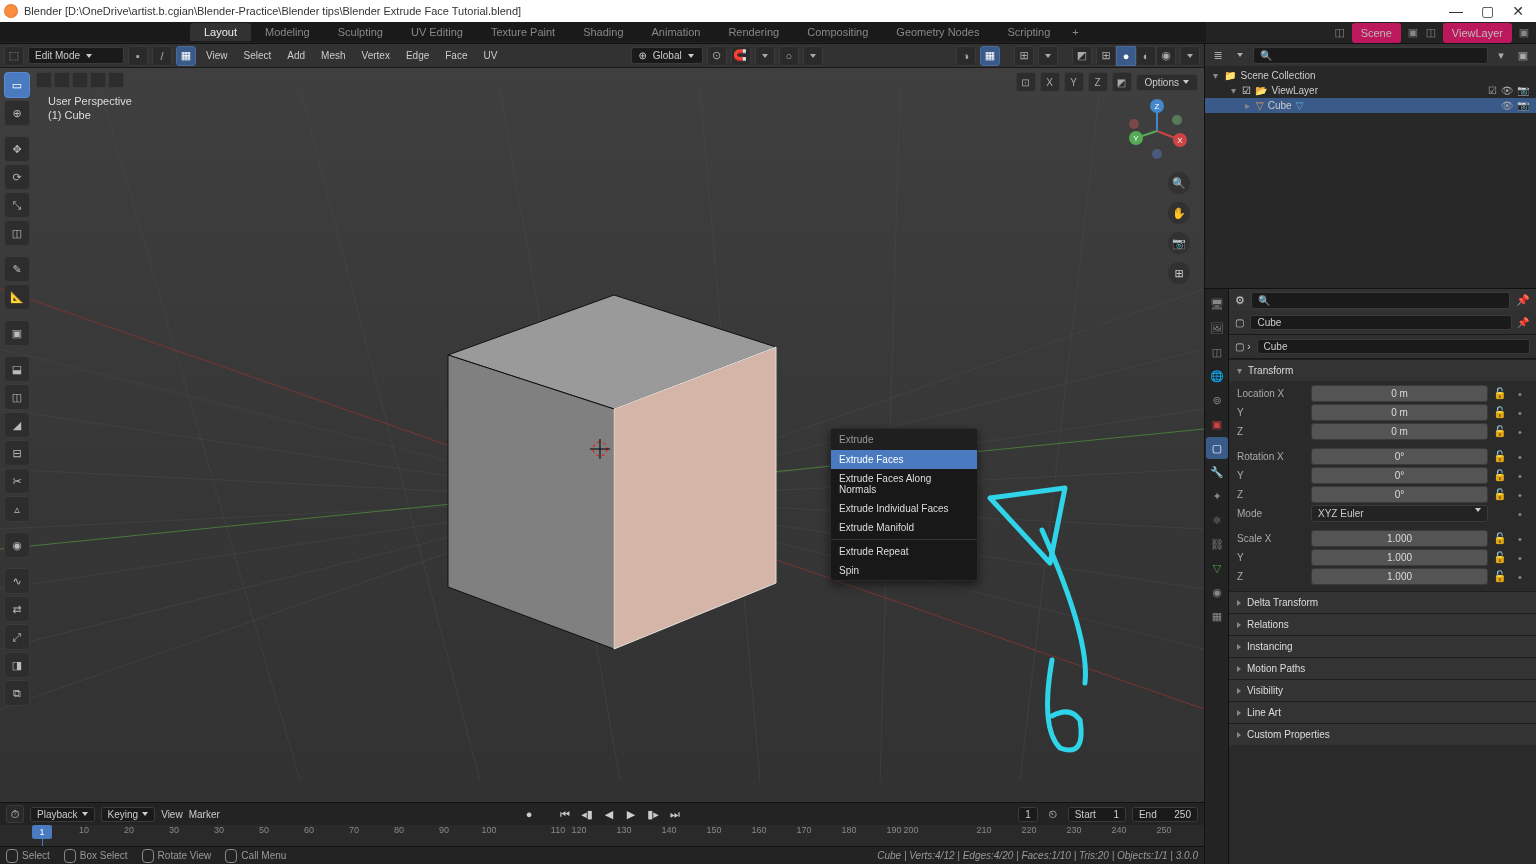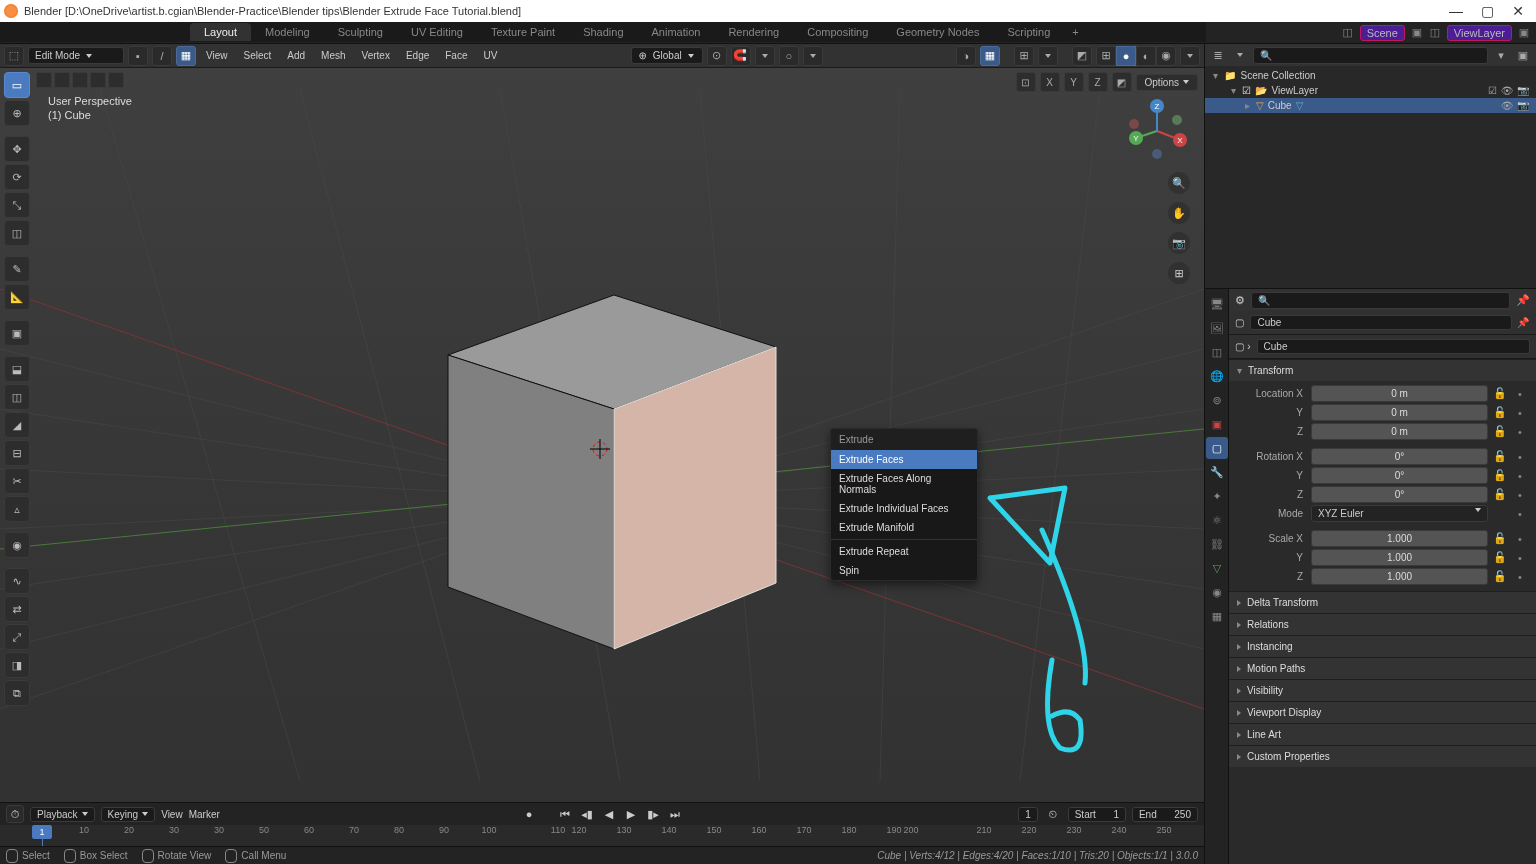--- a/index.html
+++ b/index.html
@@ -8,21 +8,21 @@
 
 .titlebar { height: 22px; background: #fff; display: flex; align-items: center; padding: 0 4px; color: #333; font-size: 11px; }
 .titlebar .blender-icon { width: 14px; height: 14px; background: radial-gradient(circle, #fa8d3e 50%, #c85a1b 100%); border-radius: 50%; margin-right: 6px; }
 .titlebar .win-controls { margin-left: auto; display: flex; gap: 18px; padding-right: 8px; font-size: 14px; color: #333; }
 
 
 .menubar { height: 22px; background: #232323; display: flex; align-items: center; padding: 0 6px; border-bottom: 1px solid #111; }
 .menubar .blender-icon-sm { width: 14px; height: 14px; background: radial-gradient(circle, #fa8d3e 50%, #c85a1b 100%); border-radius: 50%; margin-right: 8px; }
 .menubar .menu { margin-right: 16px; color: #ddd; }
 .menubar .scene-area { margin-left: auto; display: flex; align-items: center; gap: 6px; }
-.menubar .scene-field, .menubar .vl-field { background: #4c1d95; border: 1px solid #be185d; border-radius: 3px; padding: 1px 6px; display: flex; align-items: center; gap: 4px; color: #bbb; }
+.menubar .scene-field, .menubar .vl-field { background: #be185d; border: 3px solid #be185d; border-radius: 3px; padding: 1px 6px; display: flex; align-items: center; gap: 4px; color: #bbb; }
 .menubar .ic { width: 12px; height: 12px; display: inline-flex; align-items: center; justify-content: center; color: #888; }
 
 
 .workspace-tabs { height: 20px; background: #1a1a1a; display: flex; align-items: center; padding-left: 190px; gap: 0; }
 .workspace-tabs .tab { padding: 3px 14px; color: #888; font-size: 11px; border-top-left-radius: 4px; border-top-right-radius: 4px; }
 .workspace-tabs .tab.active { background: #323232; color: #eee; }
 .workspace-tabs .add-tab { padding: 3px 8px; color: #888; }
 
 
 .main { position: absolute; top: 44px; left: 0; right: 0; bottom: 0; display: flex; }
@@ -109,21 +109,21 @@
 .properties .prop-body { flex: 1; padding: 0; overflow-y: auto; }
 .properties .prop-body .ph { height: 22px; background: #323232; display: flex; align-items: center; padding: 0 6px; gap: 6px; }
 .properties .prop-body .ph .search { flex: 1; background: #1a1a1a; border: 1px solid #3a3a3a; border-radius: 3px; padding: 2px 6px; color: #888; font-size: 10px; }
 .properties .crumb { padding: 4px 6px; display: flex; align-items: center; gap: 6px; background: #303030; border-bottom: 1px solid #1a1a1a; font-size: 10px; }
 .properties .crumb .chip { background: #1a1a1a; border: 1px solid #3a3a3a; border-radius: 3px; padding: 1px 6px; display: flex; align-items: center; gap: 4px; flex: 1; }
 .properties .panel { border-top: 1px solid #1f1f1f; }
 .properties .panel-hdr { padding: 5px 8px; display: flex; align-items: center; gap: 6px; font-size: 10px; color: #ddd; background: #333; }
 .properties .panel-hdr .chev { color: #888; }
 .properties .panel-body { padding: 4px 8px; }
 .properties .prop-row { display: flex; align-items: center; margin-bottom: 2px; gap: 4px; }
-.properties .prop-row .lbl { width: 70px; text-align: right; color: #aaa; font-size: 10px; padding-right: 4px; }
+.properties .prop-row .lbl { width: 70px; color: #aaa; font-size: 10px; padding-right: 4px; }
 .properties .prop-row .val { flex: 1; background: #545454; border: 1px solid #3a3a3a; border-radius: 3px; padding: 2px 6px; text-align: center; font-size: 10px; color: #ddd; }
 .properties .prop-row .ib { width: 16px; height: 16px; display: flex; align-items: center; justify-content: center; color: #888; }
 .properties .prop-row .dd { flex: 1; background: #232323; border: 1px solid #3a3a3a; border-radius: 3px; padding: 2px 6px; font-size: 10px; color: #ccc; display: flex; justify-content: space-between; }
 
 
 .tri-d { display: inline-block; width: 0; height: 0; border-left: 3px solid transparent; border-right: 3px solid transparent; border-top: 4px solid currentColor; }
 .tri-r { display: inline-block; width: 0; height: 0; border-top: 3px solid transparent; border-bottom: 3px solid transparent; border-left: 4px solid currentColor; }
 </style>
 </head>
 <body>
@@ -640,26 +640,20 @@
           </div>
         <div class="panel">
             <div class="panel-hdr">
               <span class="chev tri-r"></span>
               <span>Visibility</span>
             </div>
           </div>
         <div class="panel">
             <div class="panel-hdr">
               <span class="chev tri-r"></span>
-              <span>Viewport Display</span>
-            </div>
-          </div>
-        <div class="panel">
-            <div class="panel-hdr">
-              <span class="chev tri-r"></span>
               <span>Line Art</span>
             </div>
           </div>
         <div class="panel">
             <div class="panel-hdr">
               <span class="chev tri-r"></span>
               <span>Custom Properties</span>
             </div>
           </div>
       </div>

